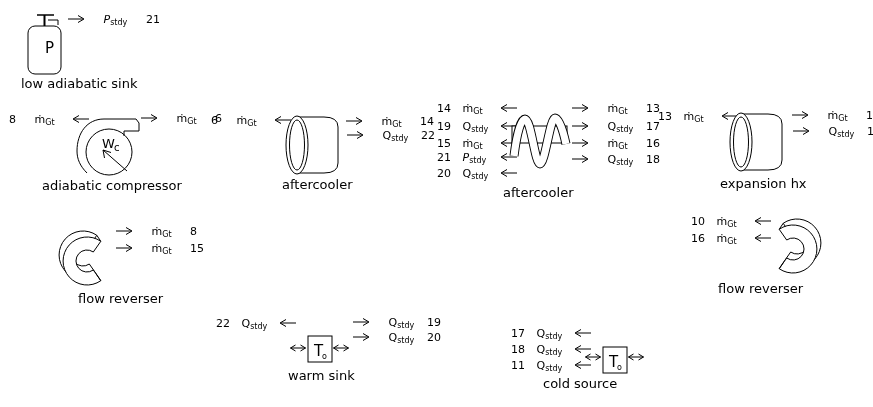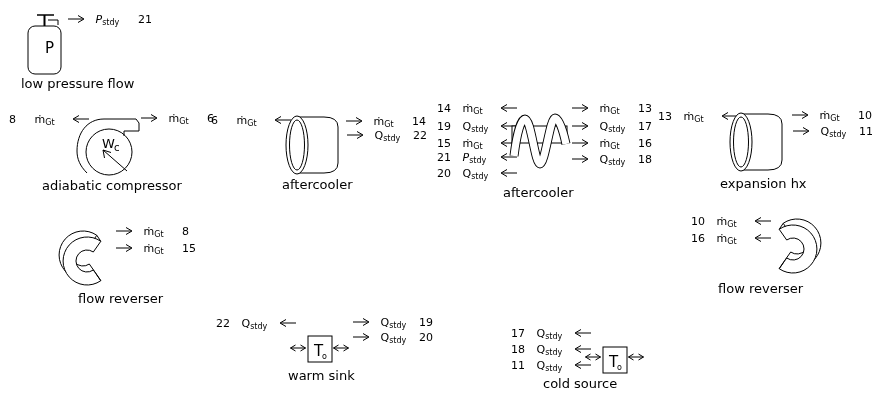--- a/index.html
+++ b/index.html
@@ -1,21 +1,21 @@
 <!DOCTYPE html>
 <html><head>
 <meta charset="utf-8">
 <style>
   html,body{margin:0;padding:0;background:#fff;}
   .canvas{position:relative;width:873px;height:407px;background:#fff;overflow:hidden;
           font-family:"DejaVu Sans","Liberation Sans",sans-serif;color:#000;}
   .prow{position:absolute;font-size:11px;line-height:13px;white-space:nowrap;}
   .pnum{display:inline-block;width:22px;}
   .plbl{display:inline-block;width:33px;}
-  .prow.r .plbl{width:35px;margin-left:6px;}
+  .prow.r .plbl{width:35px;margin-left:14px;}
   .plbl sub{font-size:8px;vertical-align:-2px;line-height:0;}
   .it{font-style:italic;}
   .arr{display:inline-block;width:18px;height:10px;line-height:0;vertical-align:-1px;}
   .clabel{position:absolute;font-size:13px;line-height:15px;white-space:nowrap;}
   .icon{position:absolute;line-height:0;}
   .icon svg{overflow:visible;}
   svg text{font-family:"DejaVu Sans","Liberation Sans",sans-serif;fill:#000;}
 </style>
 </head>
 <body>
@@ -31,21 +31,21 @@
       <text x="20" y="42" font-size="15">P</text>
     </svg>
   </div>
   <div class="prow r" style="left:68px;top:13px">
     <span class="arr"><svg width="18" height="10" viewBox="0 0 18 10">
           <path d="M0 5 H15 M16 5 L10 1.5 M16 5 L10 8.5" stroke="#000" fill="none"></path>
         </svg></span>
     <span class="plbl"><span class="it">P</span><sub>stdy</sub></span>
     <span class="pnum" style="margin-left:4px">21</span>
   </div>
-  <div class="clabel" style="left:21px;top:76px">low pressure flow</div>
+  <div class="clabel" style="left:21px;top:76px">low adiabatic sink</div>
 
   <div class="prow" style="left:9px;top:113px">
     <span class="pnum">8</span>
     <span class="plbl"><span>ṁ</span><sub>Gt</sub></span>
     <span class="arr"><svg width="18" height="10" viewBox="0 0 18 10">
           <path d="M18 5 H3 M2 5 L8 1.5 M2 5 L8 8.5" stroke="#000" fill="none"></path>
         </svg></span>
   </div>
   <div class="icon" style="left:76px;top:114px">
     <svg width="68" height="64" viewBox="0 0 68 64">

